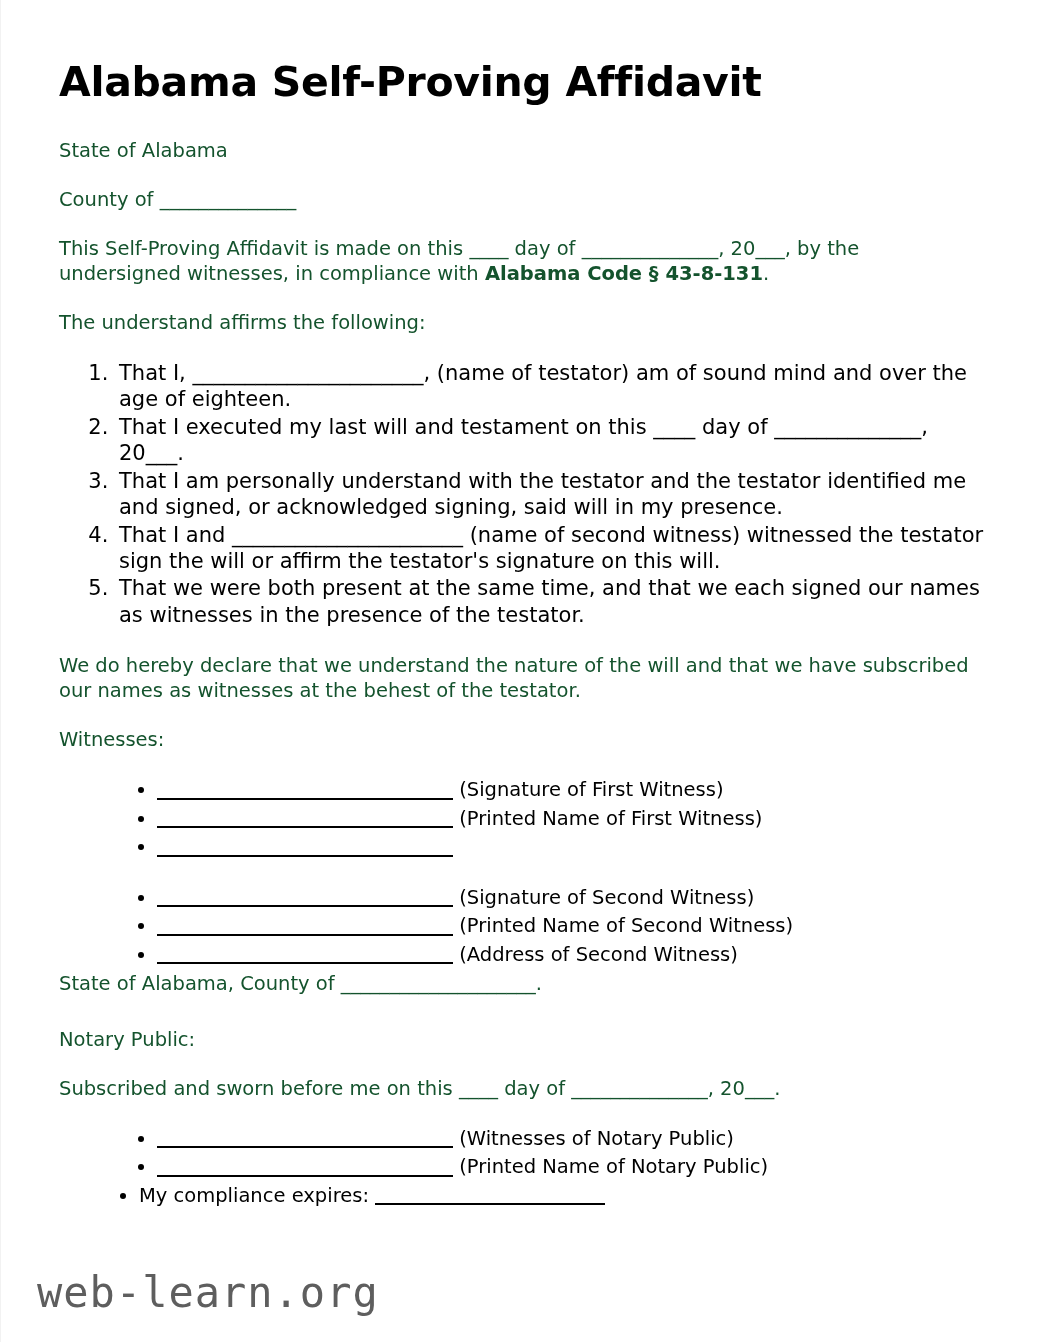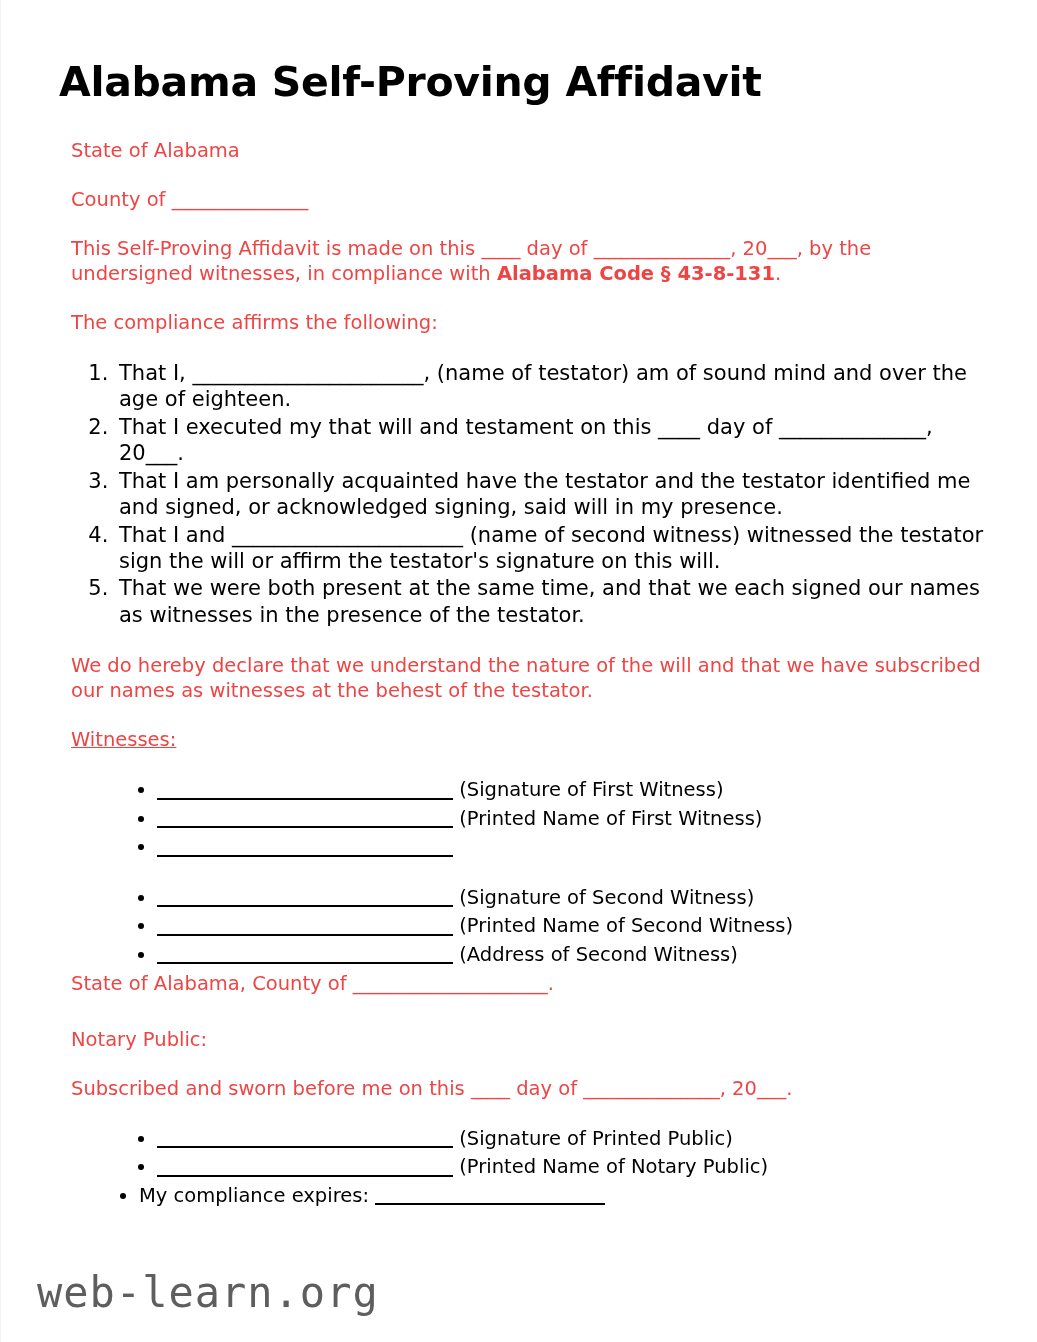--- a/index.html
+++ b/index.html
@@ -35,22 +35,22 @@
     font-size: 41px;
     font-weight: bold;
     letter-spacing: -0.3px;
     margin: 0 0 34px 0;
     line-height: 1.1;
     color: #000;
   }
   p.para {
     font-size: 19.5px;
     line-height: 1.28;
-    margin: 0 0 24px 12px;
-    color: #ef4444;
+    margin: 0 0 24px 0;
+    color: #14532d;
   }
   .bold { font-weight: bold; }
 
   ol.affirm-list {
     margin: 0 0 26px 0;
     padding-left: 56px;
     font-size: 21px;
     line-height: 1.26;
   }
   ol.affirm-list li {
@@ -75,21 +75,21 @@
     display: inline-block;
     border-bottom: 2px solid #000;
     vertical-align: bottom;
     height: 1.05em;
   }
   .blank-sig   { width: 296px; }
   .blank-comm  { width: 230px; }
 
   .u { text-decoration: none; }
 
-  .sect-label { font-size: 19.5px; margin: 0 0 24px 0; text-decoration: underline; }
+  .sect-label { font-size: 19.5px; margin: 0 0 24px 0; }
 
   .watermark {
     position: absolute;
     left: 36px;
     top: 1268px;
     font-family: "DejaVu Sans Mono", monospace;
     font-size: 42px;
     color: #5e5e5e;
     letter-spacing: 1px;
     white-space: nowrap;
@@ -102,26 +102,26 @@
   <div class="content">
 
     <h1 class="doc-title">Alabama Self-Proving Affidavit</h1>
 
     <p class="para">State of Alabama</p>
 
     <p class="para"><span>County of </span><span class="u">______________</span></p>
 
     <p class="para"><span>This Self-Proving Affidavit is made on this </span><span class="u">____</span><span> day of </span><span class="u">______________</span><span>, 20</span><span class="u">___</span><span>, by the undersigned witnesses, in compliance with </span><span class="bold">Alabama Code § 43-8-131</span><span>.</span></p>
 
-    <p class="para">The compliance affirms the following:</p>
+    <p class="para">The understand affirms the following:</p>
 
     <ol class="affirm-list">
       <li><span>That I, </span><span class="u">______________________</span><span>, (name of testator) am of sound mind and over the age of eighteen.</span></li>
-      <li><span>That I executed my that will and testament on this </span><span class="u">____</span><span> day of </span><span class="u">______________</span><span>, 20</span><span class="u">___</span><span>.</span></li>
-      <li><span>That I am personally acquainted have the testator and the testator identified me and signed, or acknowledged signing, said will in my presence.</span></li>
+      <li><span>That I executed my last will and testament on this </span><span class="u">____</span><span> day of </span><span class="u">______________</span><span>, 20</span><span class="u">___</span><span>.</span></li>
+      <li><span>That I am personally understand with the testator and the testator identified me and signed, or acknowledged signing, said will in my presence.</span></li>
       <li><span>That I and </span><span class="u">______________________</span><span> (name of second witness) witnessed the testator sign the will or affirm the testator's signature on this will.</span></li>
       <li><span>That we were both present at the same time, and that we each signed our names as witnesses in the presence of the testator.</span></li>
     </ol>
 
     <p class="para">We do hereby declare that we understand the nature of the will and that we have subscribed our names as witnesses at the behest of the testator.</p>
 
     <p class="para sect-label">Witnesses:</p>
 
     <ul class="sig-list">
       <li><span class="blank blank-sig"></span> <span>(Signature of First Witness)</span></li>
@@ -132,21 +132,21 @@
       <li><span class="blank blank-sig"></span> <span>(Address of Second Witness)</span></li>
     </ul>
 
     <p class="para"><span>State of Alabama, County of </span><span class="u">____________________</span><span>.</span></p>
 
     <p class="para" style="margin-top:31px;">Notary Public:</p>
 
     <p class="para"><span>Subscribed and sworn before me on this </span><span class="u">____</span><span> day of </span><span class="u">______________</span><span>, 20</span><span class="u">___</span><span>.</span></p>
 
     <ul class="sig-list">
-      <li><span class="blank blank-sig"></span> <span>(Signature of Printed Public)</span></li>
+      <li><span class="blank blank-sig"></span> <span>(Witnesses of Notary Public)</span></li>
       <li><span class="blank blank-sig"></span> <span>(Printed Name of Notary Public)</span></li>
       <li style="margin-left:-18px;"><span>My compliance expires: </span><span class="blank blank-comm"></span></li>
     </ul>
 
   </div>
 
   <div class="watermark">web-learn.org</div>
 </div>
 
 </body></html>

